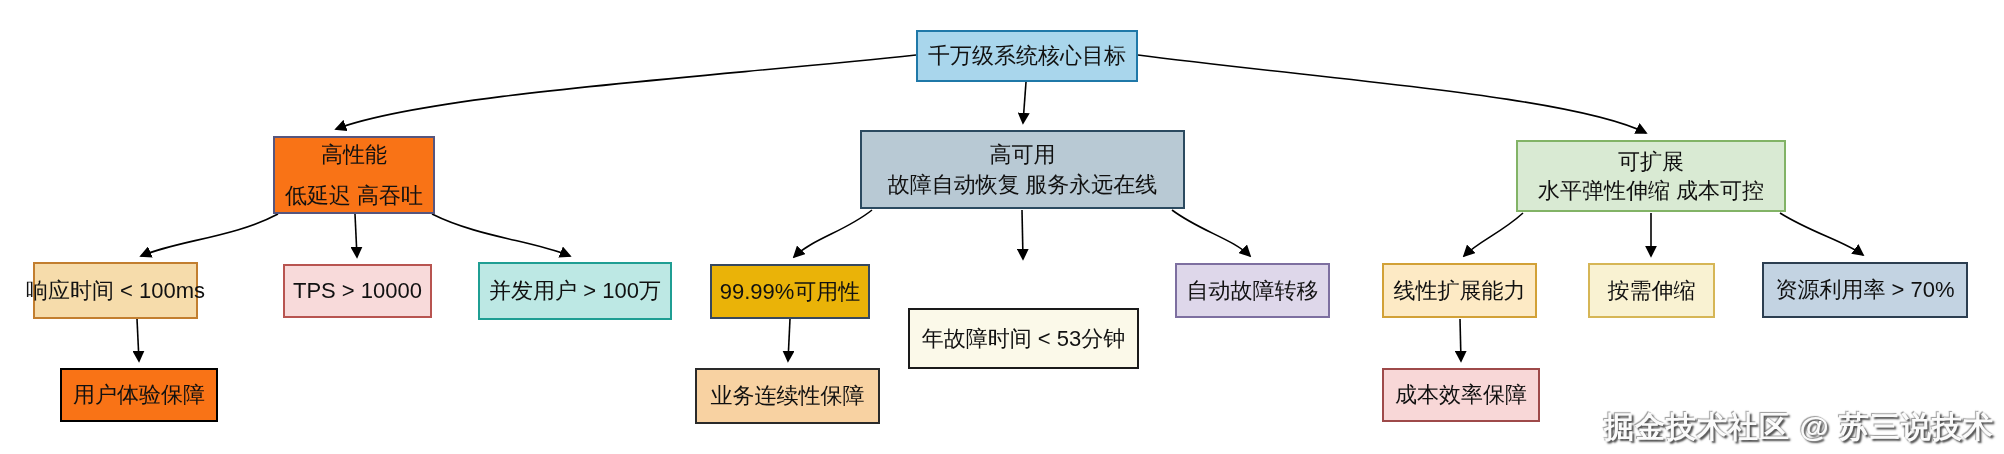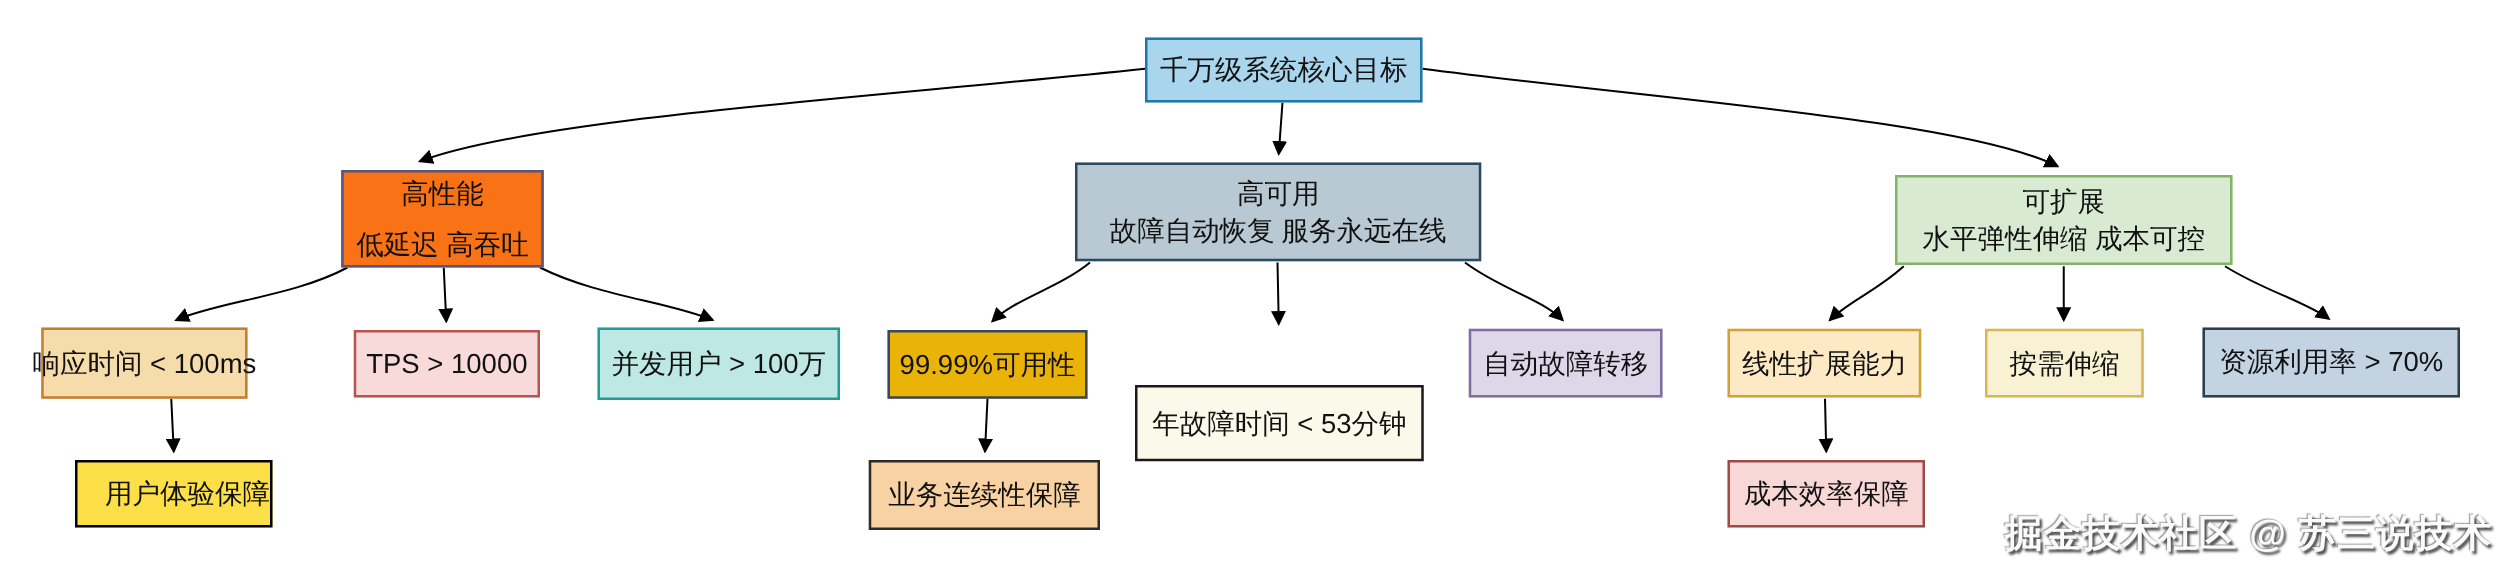--- a/index.html
+++ b/index.html
@@ -111,21 +111,21 @@
   </div>
 
   <div class="node" style="left: 1588px; top: 263px; width: 127px; height: 55px; background-color: rgb(249, 242, 210); border-color: rgb(214, 182, 86);">
     <span>按需伸缩</span>
   </div>
 
   <div class="node" style="left: 1762px; top: 262px; width: 206px; height: 56px; background-color: rgb(195, 211, 226); border-color: rgb(44, 62, 80);">
     <span>资源利用率 &gt; 70%</span>
   </div>
 
-  <div class="node" style="left: 60px; top: 368px; width: 158px; height: 54px; background-color: #fde047; border-color: rgb(0, 0, 0); align-items: flex-end;">
+  <div class="node" style="left: 60px; top: 368px; width: 158px; height: 54px; background-color: #f97316; border-color: rgb(0, 0, 0);">
     <span>用户体验保障</span>
   </div>
 
   <div class="node" style="left: 695px; top: 368px; width: 185px; height: 56px; background-color: rgb(248, 210, 162); border-color: rgb(42, 42, 42);">
     <span>业务连续性保障</span>
   </div>
 
   <div class="node" style="left: 1382px; top: 368px; width: 158px; height: 54px; background-color: rgb(248, 215, 215); border-color: rgb(158, 74, 74);">
     <span>成本效率保障</span>
   </div>

